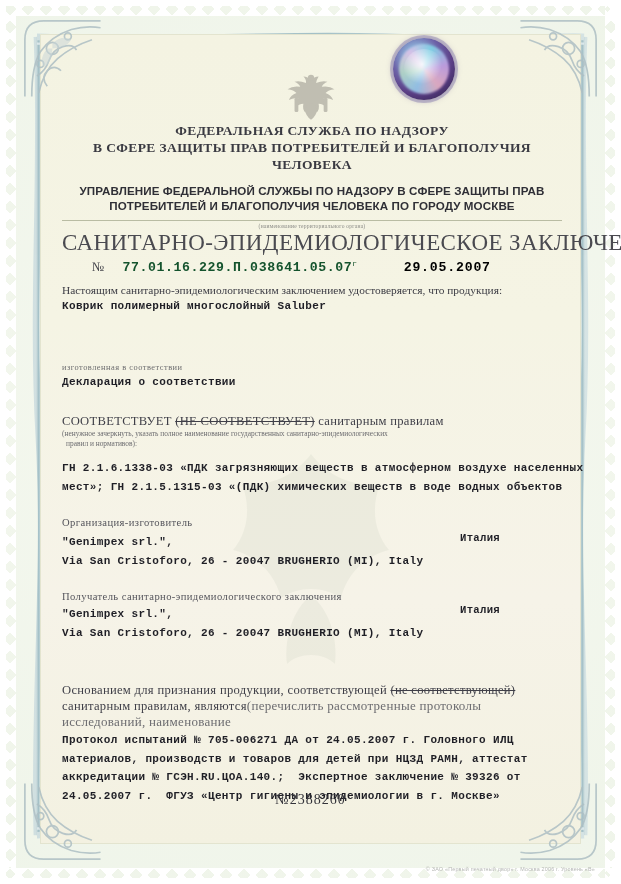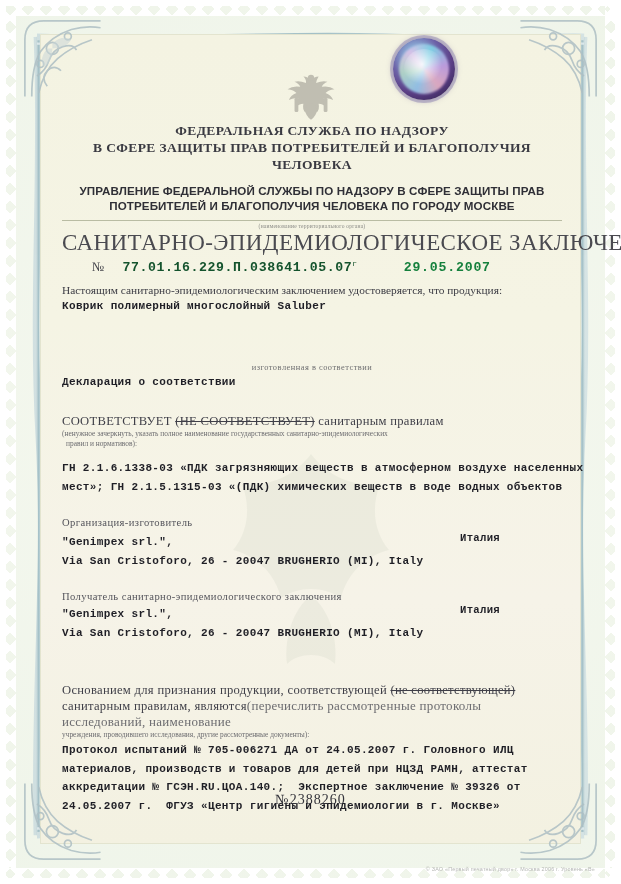--- a/index.html
+++ b/index.html
@@ -118,36 +118,35 @@
 
   .numrow{display:flex;align-items:baseline;margin-top:3px;}
   .numsign{font-size:13px;color:#45454c;margin-left:30px;font-family:"Liberation Serif",serif;}
   .certnum{
     font-family:"Liberation Mono",monospace;font-weight:bold;font-size:13.2px;
     color:#14532d;letter-spacing:.6px;margin-left:18px;
   }
   .certnum sup{font-size:8px;font-weight:normal;}
   .certdate{
     font-family:"Liberation Mono",monospace;font-weight:bold;font-size:13.2px;
-    color:#15803d;letter-spacing:.8px;margin-left:46px;
+    color:#000000;letter-spacing:.8px;margin-left:46px;
   }
 
   .lead{
     font-size:11.4px;color:#3c3c44;margin-top:9px;
     font-family:"Liberation Serif",serif;
   }
   .typed{
     font-family:"Liberation Mono",monospace;font-weight:bold;
     font-size:11px;color:#1f1f26;letter-spacing:.35px;line-height:15.5px;
     margin-top:3px;white-space:pre;
   }
   .label-sm{
     font-size:8.4px;color:#6e6e70;letter-spacing:.5px;
     font-family:"Liberation Serif",serif;
-    text-align:center;
   }
   .label-md{
     font-size:10.6px;color:#55555c;letter-spacing:.4px;
     font-family:"Liberation Serif",serif;
   }
   .label-lg{
     font-size:12.6px;color:#3f3f48;letter-spacing:.3px;
     font-family:"Liberation Serif",serif;
   }
   .strike{text-decoration:line-through;}
@@ -343,21 +342,20 @@
     <div class="typed">Via San Cristoforo, 26 - 20047 BRUGHERIO (MI), Italy</div>
 
     <div style="height:42px"></div>
     <div class="label-lg">
       <span>Основанием для признания продукции, соответствующей</span>
       <span class="strike">(не соответствующей)</span>
     </div>
     <div class="label-lg">
       <span>санитарным правилам, являются</span><span class="fine-inline">(перечислить рассмотренные протоколы исследований, наименование</span>
     </div>
-    <div class="fine">учреждения, проводившего исследования, другие рассмотренные документы):</div>
 
     <div class="typed" style="margin-top:3px">Протокол испытаний № 705-006271 ДА от 24.05.2007 г. Головного ИЛЦ</div>
     <div class="typed">материалов, производств и товаров для детей при НЦЗД РАМН, аттестат</div>
     <div class="typed">аккредитации № ГСЭН.RU.ЦОА.140.;  Экспертное заключение № 39326 от</div>
     <div class="typed">24.05.2007 г.  ФГУЗ «Центр гигиены и эпидемиологии в г. Москве»</div>
   </div>
 
   <div class="blanknum">№2388260</div>
   <div class="footer">© ЗАО «Первый печатный двор»  г. Москва  2006 г.  Уровень «В»</div>
 

